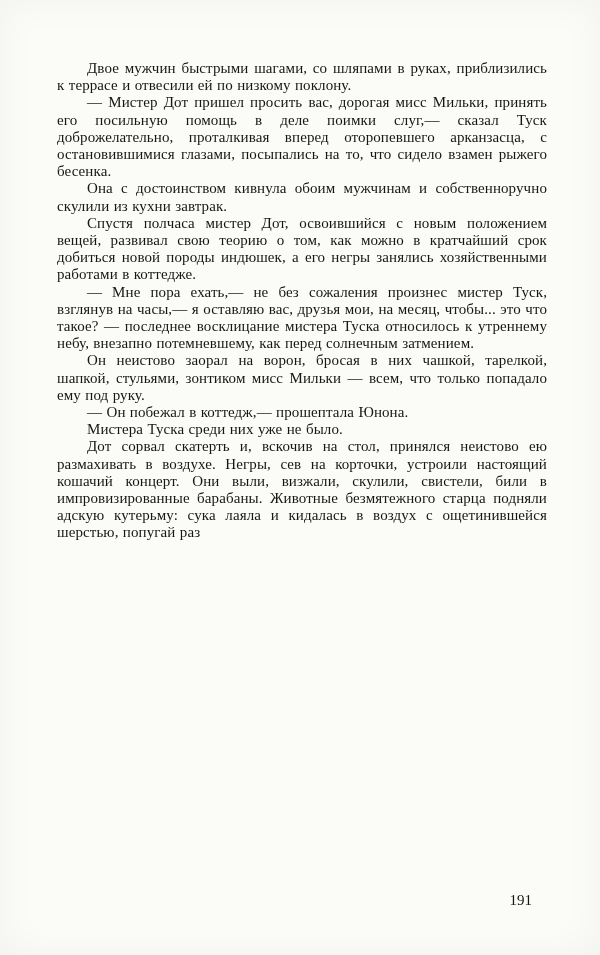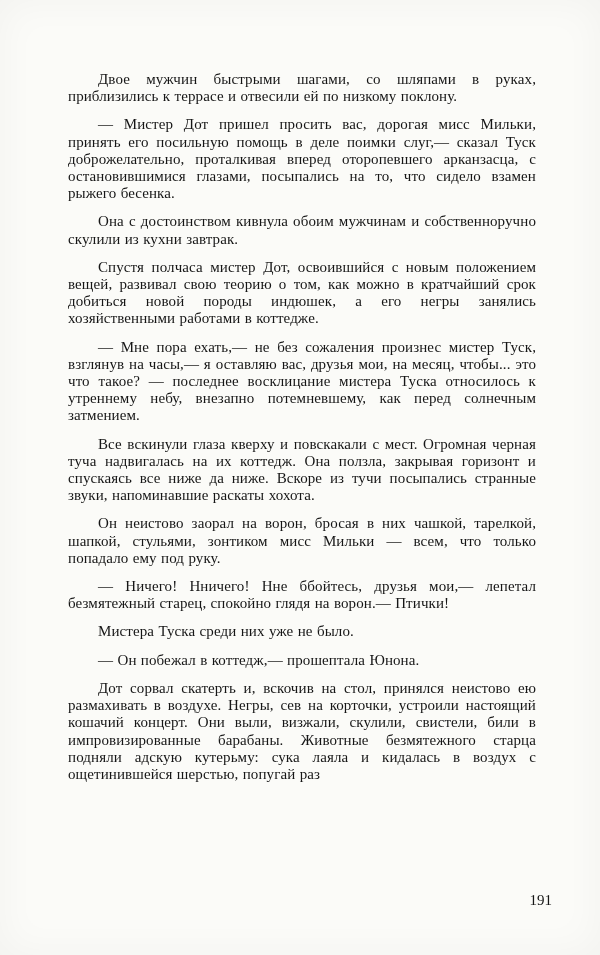--- a/index.html
+++ b/index.html
@@ -28,44 +28,42 @@
     left: 57px;
     top: 60px;
     width: 490px;
     font-size: 15px;
     line-height: 17.2px;
     text-align: justify;
     letter-spacing: 0.1px;
     word-spacing: 0.5px;
   }
   .text-block p {
-    margin: 11px;
+    margin: 0;
     text-indent: 30px;
     hyphens: auto;
   }
   .page-number {
     position: absolute;
-    right: 48px;
+    right: 68px;
     top: 892px;
     font-size: 15px;
     color: #161616;
     text-align: center;
   }
 </style>
 </head>
 <body>
 
 <div class="scan-page">
   <div class="text-block" lang="ru">
     <p>Двое мужчин быстрыми шагами, со шляпами в руках, приблизились к террасе и отвесили ей по низкому поклону.</p>
     <p>— Мистер Дот пришел просить вас, дорогая мисс Мильки, принять его посильную помощь в деле поимки слуг,— сказал Туск доброжелательно, проталкивая вперед оторопевшего арканзасца, с остановившимися глазами, посыпались на то, что сидело взамен рыжего бесенка.</p>
     <p>Она с достоинством кивнула обоим мужчинам и собственноручно скулили из кухни завтрак.</p>
     <p>Спустя полчаса мистер Дот, освоившийся с новым положением вещей, развивал свою теорию о том, как можно в кратчайший срок добиться новой породы индюшек, а его негры занялись хозяйственными работами в коттедже.</p>
     <p>— Мне пора ехать,— не без сожаления произнес мистер Туск, взглянув на часы,— я оставляю вас, друзья мои, на месяц, чтобы... это что такое? — последнее восклицание мистера Туска относилось к утреннему небу, внезапно потемневшему, как перед солнечным затмением.</p>
-    <p>Все вскинули глаза кверху и повскакали с мест. Огромная черная туча надвигалась на их коттедж. Она ползла, закрывая горизонт и спускаясь все ниже да ниже. Вскоре из тучи посыпались странные звуки, напоминавшие раскаты хохота.</p>
     <p>Он неистово заорал на ворон, бросая в них чашкой, тарелкой, шапкой, стульями, зонтиком мисс Мильки — всем, что только попадало ему под руку.</p>
-    <p>— Ничего! Нничего! Нне ббойтесь, друзья мои,— лепетал безмятежный старец, спокойно глядя на ворон.— Птички!</p>
+    <p>— Он побежал в коттедж,— прошептала Юнона.</p>
     <p>Мистера Туска среди них уже не было.</p>
-    <p>— Он побежал в коттедж,— прошептала Юнона.</p>
     <p>Дот сорвал скатерть и, вскочив на стол, принялся неистово ею размахивать в воздухе. Негры, сев на корточки, устроили настоящий кошачий концерт. Они выли, визжали, скулили, свистели, били в импровизированные барабаны. Животные безмятежного старца подняли адскую кутерьму: сука лаяла и кидалась в воздух с ощетинившейся шерстью, попугай раз</p>
   </div>
   <div class="page-number">191</div>
 </div>
 
 </body></html>

